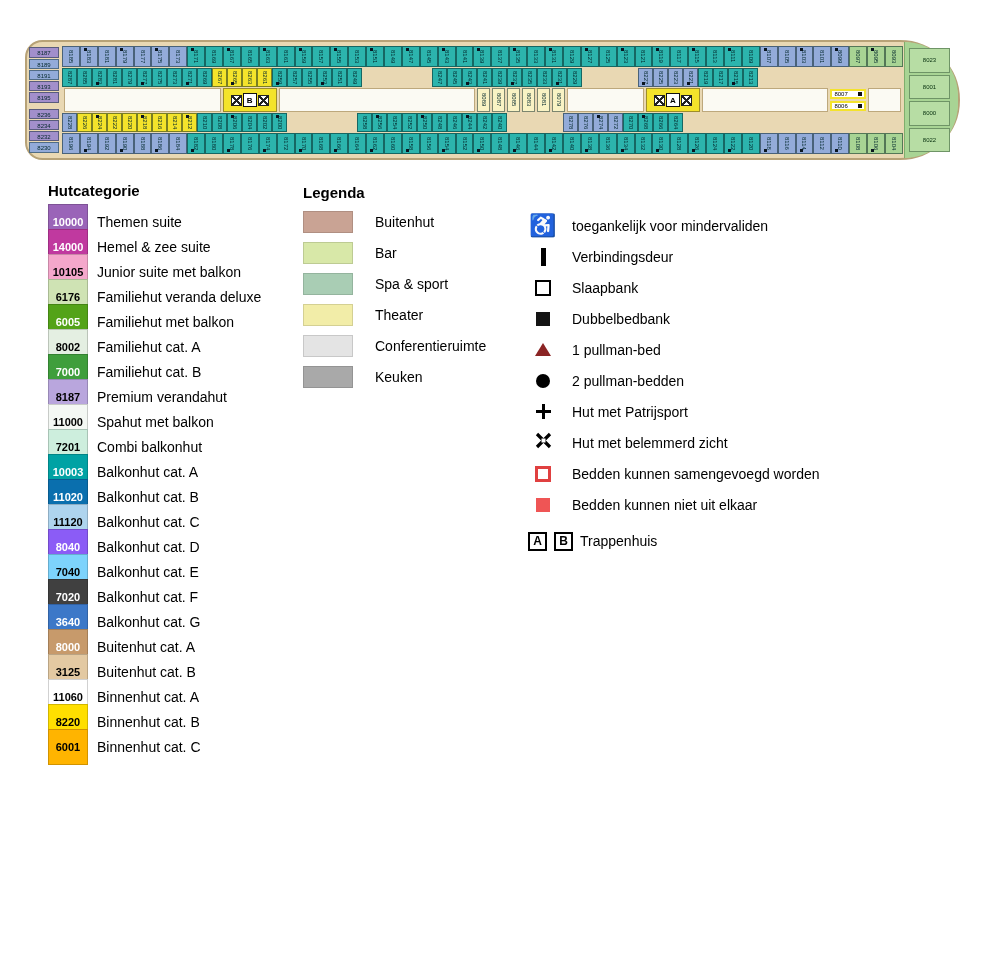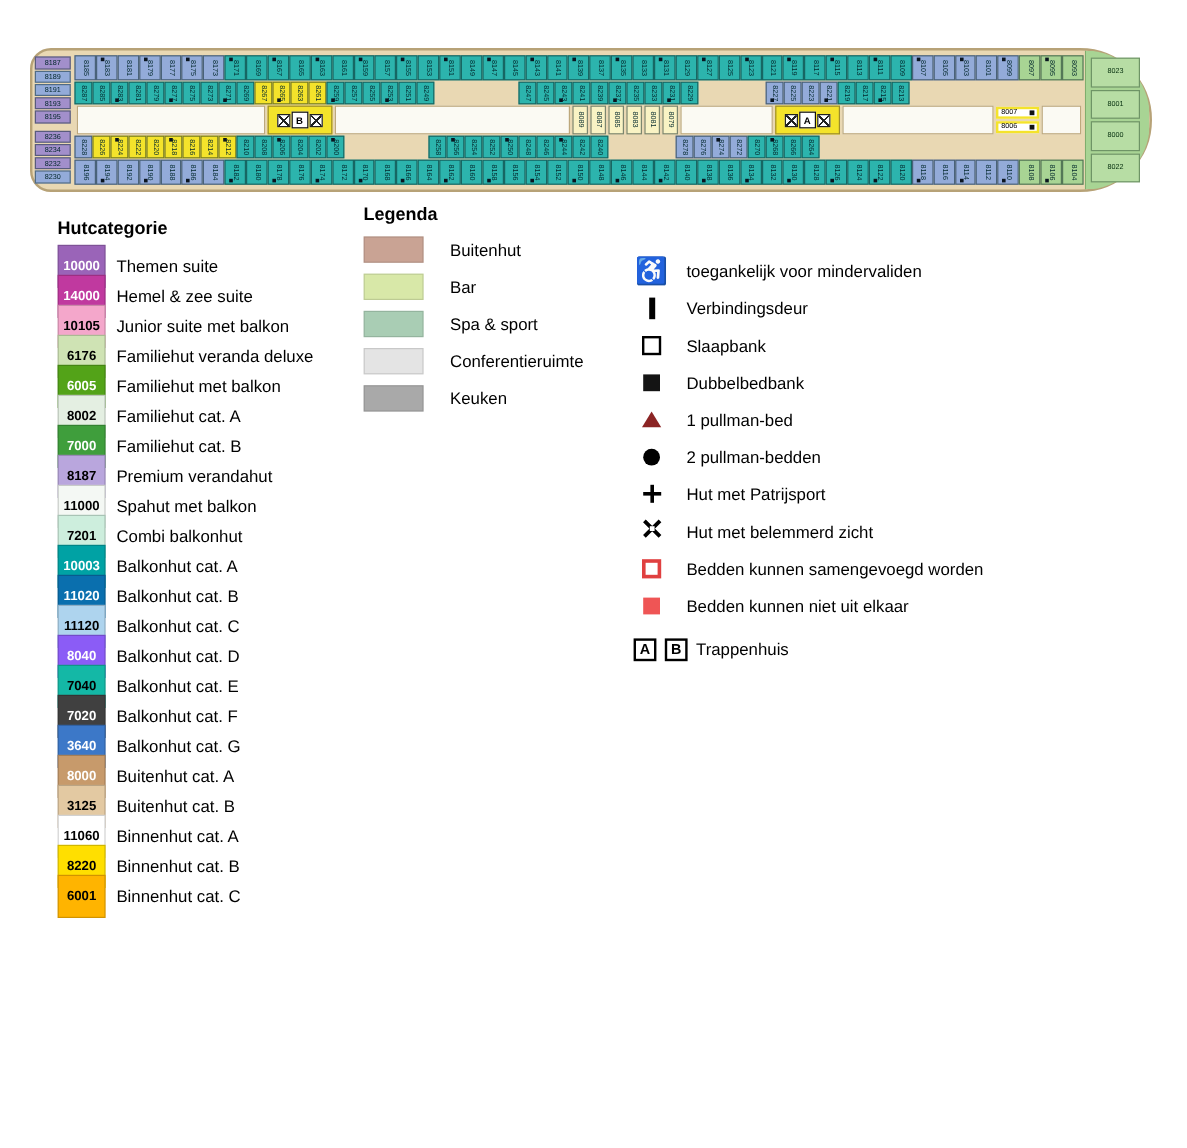--- a/index.html
+++ b/index.html
@@ -59,21 +59,21 @@
         display:flex;align-items:center;justify-content:center;color:#07300f;}
 
   
   .hutcat{position:absolute;left:48px;top:182px;width:255px;}
   .legend-h{font-size:15px;font-weight:bold;margin:0 0 10px 0;}
   .hc-item{display:flex;align-items:center;height:25px;}
   .hc-swatch{width:40px;height:36px;flex:0 0 40px;display:flex;align-items:center;justify-content:center;
              font-size:11px;font-weight:bold;margin-right:9px;border:1px solid rgba(0,0,0,.18);box-sizing:border-box;}
   .hc-label{font-size:14px;}
 
-  .legenda{position:absolute;left:303px;top:170px;width:220px;}
+  .legenda{position:absolute;left:303px;top:184px;width:220px;}
   .lg-item{display:flex;align-items:center;margin-bottom:9px;}
   .lg-swatch{width:50px;height:22px;flex:0 0 50px;margin-right:22px;border:1px solid rgba(0,0,0,.12);box-sizing:border-box;}
   .lg-label{font-size:14px;}
 
   .symbols{position:absolute;left:528px;top:210px;width:440px;}
   .sym-item{display:flex;align-items:center;height:31px;}
   .sym-icon{width:30px;flex:0 0 30px;display:flex;align-items:center;justify-content:center;margin-right:14px;}
   .sym-label{font-size:14px;}
   .ic-wheelchair{font-size:22px;line-height:22px;}
   .ic-door{width:5px;height:18px;background:#000;}
@@ -379,21 +379,21 @@
       </div>
       <div class="hc-item">
         <span class="hc-swatch" style="background: rgb(174, 212, 238); color: rgb(0, 0, 0);">11120</span>
         <span class="hc-label">Balkonhut cat. C</span>
       </div>
       <div class="hc-item">
         <span class="hc-swatch" style="background: #8b5cf6; color: rgb(255, 255, 255);">8040</span>
         <span class="hc-label">Balkonhut cat. D</span>
       </div>
       <div class="hc-item">
-        <span class="hc-swatch" style="background: #14b8a6; color: rgb(0, 0, 0);">7040</span>
+        <span class="hc-swatch" style="background: #7dd3fc; color: rgb(0, 0, 0);">7040</span>
         <span class="hc-label">Balkonhut cat. E</span>
       </div>
       <div class="hc-item">
         <span class="hc-swatch" style="background: #404040; color: rgb(255, 255, 255);">7020</span>
         <span class="hc-label">Balkonhut cat. F</span>
       </div>
       <div class="hc-item">
         <span class="hc-swatch" style="background: rgb(60, 120, 200); color: rgb(255, 255, 255);">3640</span>
         <span class="hc-label">Balkonhut cat. G</span>
       </div>
@@ -427,20 +427,24 @@
         <span class="lg-swatch" style="background: rgb(201, 163, 148);"></span>
         <span class="lg-label">Buitenhut</span>
       </div>
       <div class="lg-item">
         <span class="lg-swatch" style="background: rgb(216, 232, 168);"></span>
         <span class="lg-label">Bar</span>
       </div>
       <div class="lg-item">
         <span class="lg-swatch" style="background: rgb(169, 205, 180);"></span>
         <span class="lg-label">Spa &amp; sport</span>
+      </div>
+      <div class="lg-item">
+        <span class="lg-swatch" style="background: rgb(242, 237, 168);"></span>
+        <span class="lg-label">Theater</span>
       </div>
       <div class="lg-item">
         <span class="lg-swatch" style="background: rgb(228, 228, 228);"></span>
         <span class="lg-label">Conferentieruimte</span>
       </div>
       <div class="lg-item">
         <span class="lg-swatch" style="background: rgb(169, 169, 169);"></span>
         <span class="lg-label">Keuken</span>
       </div>
     </div>

